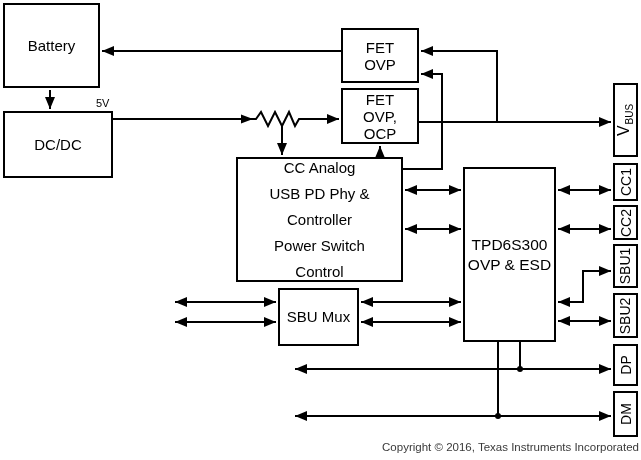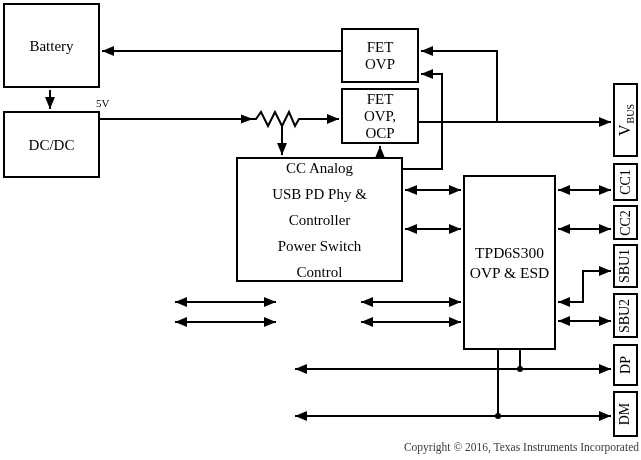--- a/index.html
+++ b/index.html
@@ -1,20 +1,20 @@
 <!DOCTYPE html>
 <html><head>
 <meta charset="utf-8">
 <style>
   html,body{margin:0;padding:0;background:#fff;}
   #stage{
     position:relative;
     width:641px;height:460px;
     background:#ffffff;
-    font-family:Liberation Serif, serif;
+    font-family:Liberation Sans, sans-serif;
     color:#000;
     overflow:hidden;
   }
   #wires{position:absolute;left:0;top:0;width:641px;height:460px;}
   #wires path{stroke:#000;stroke-width:2;fill:none;}
   #wires polygon, #wires circle{fill:#000;stroke:none;}
   .block{
     position:absolute;
     border:2px solid #000;
     background:#fff;
@@ -93,21 +93,21 @@
 
     <path d="M498,342 V416"></path>
     <path d="M295,416 H611" marker-start="url(#ah)" marker-end="url(#ah)"></path>
     <circle cx="498" cy="416" r="3"></circle>
   </svg>
 
   <div class="block" style="left:3px;top:3px;width:97px;height:85px;">
     <span>Battery</span>
   </div>
 
-  <div class="block" style="left:3px;top:111px;width:97px;height:67px;">
+  <div class="block" style="left:3px;top:111px;width:110px;height:67px;">
     <span>DC/DC</span>
   </div>
 
   <div class="block" style="left:341px;top:28px;width:78px;height:55px;line-height:17px;">
     <span>FET
 OVP</span>
   </div>
 
   <div class="block" style="left:341px;top:88px;width:78px;height:56px;line-height:17px;">
     <span>FET
@@ -116,25 +116,28 @@
   </div>
 
   <div class="block" style="left:236px;top:157px;width:167px;height:125px;line-height:26px;">
     <span>CC Analog
 USB PD Phy &amp;
 Controller
 Power Switch
 Control</span>
   </div>
 
-  <div class="block" style="left:463px;top:167px;width:93px;height:175px;line-height:20px;font-size:15.5px;margin-top:8px;">
+  <div class="block" style="left:463px;top:167px;width:93px;height:175px;line-height:20px;font-size:15.5px;">
     <span>TPD6S300
 OVP &amp; ESD</span>
   </div>
 
+  <div class="block" style="left:278px;top:288px;width:81px;height:58px;">
+    <span>SBU Mux</span>
+  </div>
 
   <div class="pin" style="top:83px;height:74px;">
     <span class="rot"><span class="vmain">V</span><span class="vsub">BUS</span></span>
   </div>
   <div class="pin" style="top:163px;height:38px;">
     <span class="rot">CC1</span>
   </div>
   <div class="pin" style="top:205px;height:35px;">
     <span class="rot">CC2</span>
   </div>

